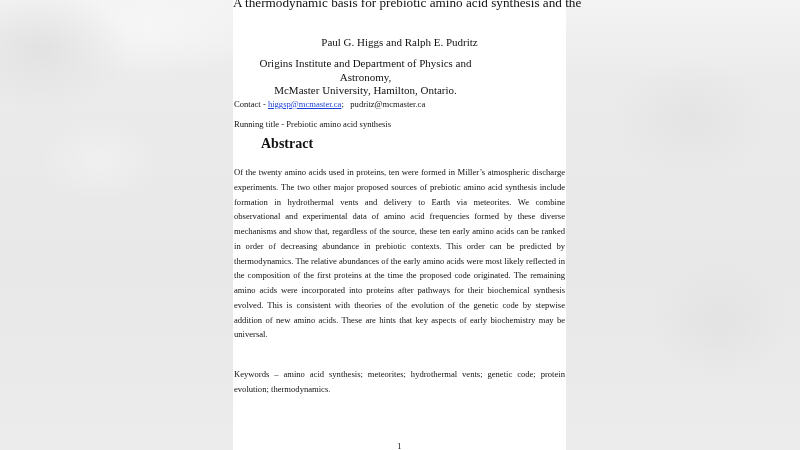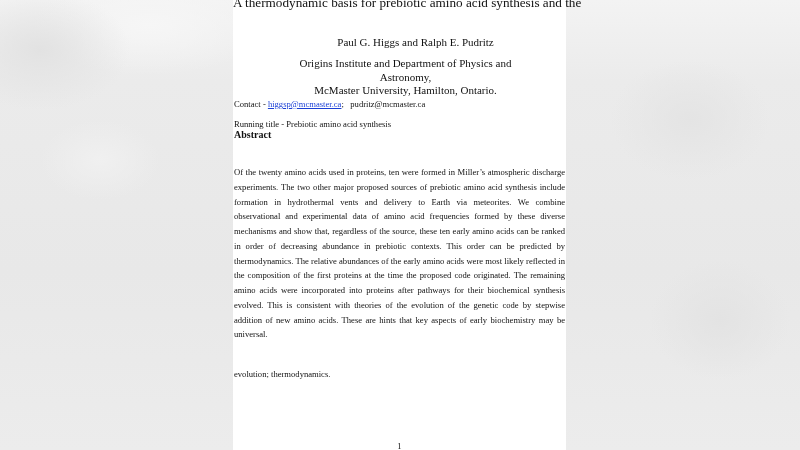--- a/index.html
+++ b/index.html
@@ -35,32 +35,31 @@
   .title {
     position: absolute;
     left: 0; top: -5px; width: 333px;
     text-align: center;
     font-size: 13.2px;
     line-height: 15.5px;
     white-space: nowrap;
   }
   .authors {
     position: absolute;
-    left: 16px; top: 36px; width: 333px;
+    left: 0; top: 36px; width: 333px;
     text-align: center;
     font-size: 11px;
     line-height: 13px;
   }
   .affil {
     position: absolute;
     left: 0; top: 57px; width: 265px;
     text-align: center;
     font-size: 11px;
     line-height: 13.5px;
-    margin-left: 40px;
   }
   .contact {
     position: absolute;
     left: 1px; top: 99px;
     font-size: 8.6px;
     line-height: 11px;
     white-space: nowrap;
   }
   .contact a {
     color: #1a3fd6;
@@ -68,24 +67,25 @@
   }
   .running {
     position: absolute;
     left: 1px; top: 119px;
     font-size: 8.6px;
     line-height: 11px;
     white-space: nowrap;
   }
   .abstract-head {
     position: absolute;
-    left: 1px; top: 129px;
-    font-size: 10px;
+    left: 1px; top: 138px;
+    font-size: 14px;
     font-weight: bold;
     line-height: 11px;
+    padding-left: 27px;
   }
   .abstract-body {
     position: absolute;
     left: 1px; top: 165px;
     width: 331px;
     font-size: 8.6px;
     line-height: 14.75px;
   }
   .abstract-body .ln {
     display: block;
@@ -155,17 +155,18 @@
     <span class="ln">in order of decreasing abundance in prebiotic contexts. This order can be predicted by</span>
     <span class="ln">thermodynamics. The relative abundances of the early amino acids were most likely reflected in</span>
     <span class="ln">the composition of the first proteins at the time the proposed code originated. The remaining</span>
     <span class="ln">amino acids were incorporated into proteins after pathways for their biochemical synthesis</span>
     <span class="ln">evolved. This is consistent with theories of the evolution of the genetic code by stepwise</span>
     <span class="ln">addition of new amino acids. These are hints that key aspects of early biochemistry may be</span>
     <span class="ln last">universal.</span>
   </div>
 
   <div class="keywords">
+    <span class="ln">Keywords – amino acid synthesis; meteorites; hydrothermal vents; genetic code; protein</span>
     <span class="ln last">evolution; thermodynamics.</span>
   </div>
 
   <div class="pagenum">1</div>
 </div>
 
 </body></html>

